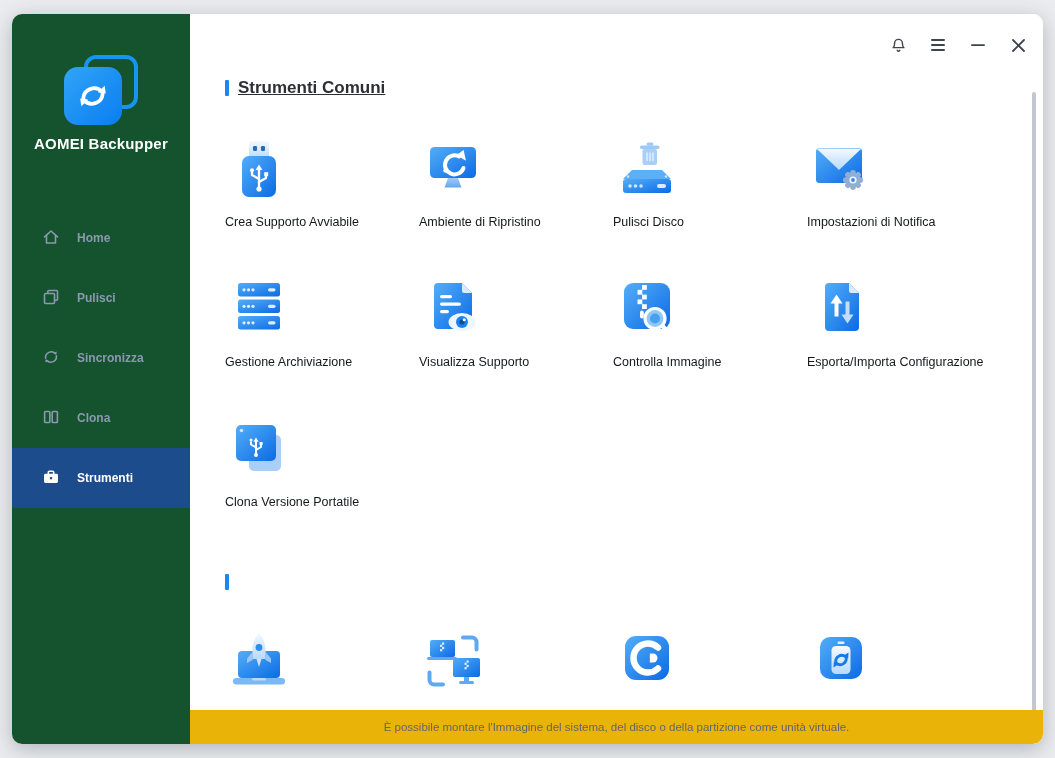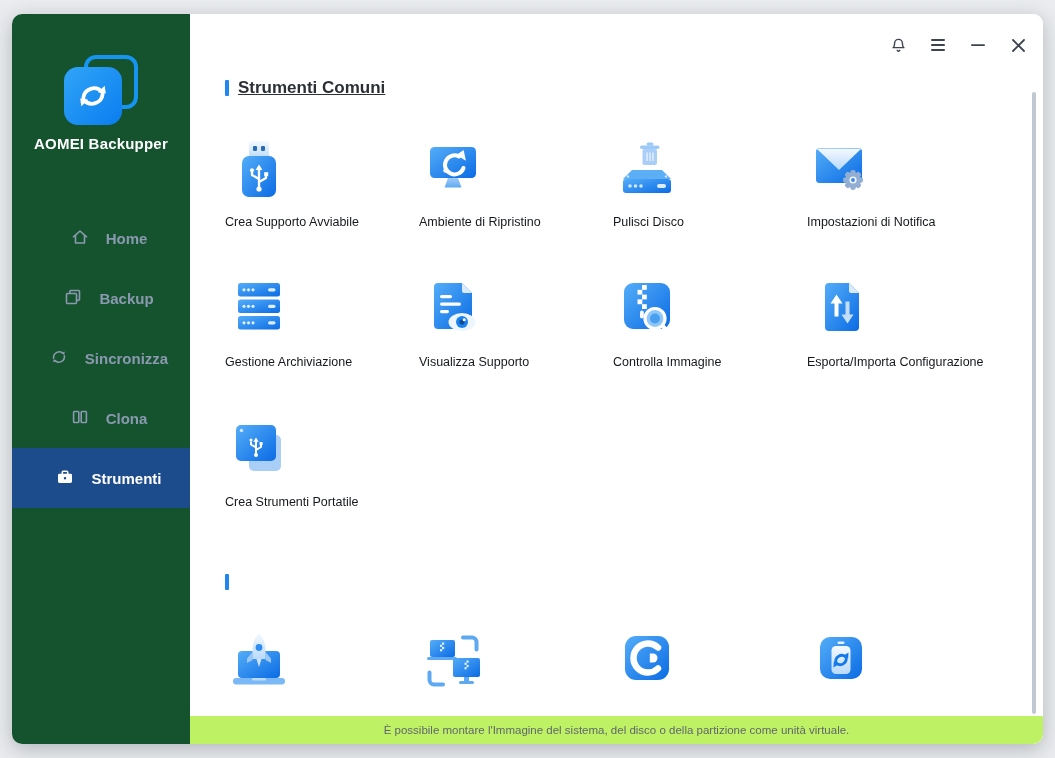--- a/index.html
+++ b/index.html
@@ -8,41 +8,41 @@
     border-radius:10px;background:#fff;box-shadow:0 5px 20px rgba(50,56,66,.30);
     display:flex;overflow:hidden;}
   
   .sidebar{width:178px;flex:none;background:#14532d;display:flex;flex-direction:column;}
   .logo-wrap{margin:41px auto 0;position:relative;width:74px;height:70px;}
   .logo-back{position:absolute;right:0;top:0;width:46px;height:46px;border:4px solid #1694f2;border-radius:12px;}
   .logo-front{position:absolute;left:0;bottom:0;width:58px;height:58px;border-radius:14px;
     background:linear-gradient(135deg,#31a5f7,#0a7df0);display:flex;align-items:center;justify-content:center;}
   .brand{margin-top:10px;text-align:center;color:#fff;font-size:15px;font-weight:700;letter-spacing:.2px;}
   .nav{margin-top:56px;}
-  .nav-item{height:60px;display:flex;align-items:center;padding-left:15px;gap:16px;
-    color:#8b99b0;font-size:15px;font-weight:600;cursor:pointer;justify-content:center;}
+  .nav-item{height:60px;display:flex;align-items:center;padding-left:29px;gap:16px;
+    color:#8b99b0;font-size:12px;font-weight:600;cursor:pointer;}
   .nav-item.active{background:#1d4c8d;color:#fff;}
   .nav-item svg{flex:none;}
   
   .main{flex:1;position:relative;background:#fff;overflow:hidden;}
   .controls{position:absolute;top:22px;right:16px;display:flex;gap:22px;align-items:center;z-index:5;}
   .ctrl{width:18px;height:18px;color:#3d4450;cursor:pointer;display:flex;align-items:center;justify-content:center;}
   .content{padding-left:35px;}
   .section-header{display:flex;align-items:center;gap:9px;}
   .section-header .bar{width:4px;height:16px;background:#1f86f0;border-radius:1px;}
   .section-header .txt{font-size:17px;font-weight:700;color:#2b2f36;text-decoration:underline;}
   .sh-1{margin-top:64px;}
   .sh-2{margin-top:42px;}
   .tools-grid{display:grid;grid-template-columns:repeat(4,194px);margin-top:14px;}
   .tool{position:relative;height:140px;display:flex;flex-direction:column;align-items:flex-start;
     padding-top:23px;box-sizing:border-box;cursor:pointer;}
   .tool.highlighted{border:2px dashed #e8231a;background:#f3f8fd;}
   .tool .ticon{width:68px;height:68px;}
   .tool .tlabel{margin-top:12px;font-size:12.5px;color:#15181d;white-space:nowrap;}
-  .statusbar{position:absolute;left:0;right:0;bottom:0;height:28px;background:#bef264;
+  .statusbar{position:absolute;left:0;right:0;bottom:0;height:34px;background:#eab308;
     display:flex;align-items:center;justify-content:center;font-size:11.5px;color:#61666e;z-index:4;}
   .scrollbar{position:absolute;right:7px;top:78px;bottom:30px;width:4px;border-radius:2px;background:#c2c8d1;cursor:pointer;}
 </style>
 </head>
 <body>
 
 <svg width="0" height="0" style="position:absolute">
   <defs>
     <linearGradient id="gB" x1="0%" y1="0%" x2="100%" y2="100%">
       <stop offset="0" stop-color="#54adf8"></stop>
@@ -83,21 +83,21 @@
               <path d="M5.5 8.6 V16 h9 V8.6"></path>
           </svg></span>
         <span>Home</span>
       </div>
       <div class="nav-item">
         <span>
           <svg width="20" height="20" viewBox="0 0 20 20" stroke="currentColor" stroke-width="1.6" fill="none" stroke-linejoin="round">
             <rect x="3.5" y="6.5" width="10" height="10" rx="1"></rect>
             <path d="M6.8 6.5 V4.4 a.9.9 0 0 1 .9-.9 h7.9 a.9.9 0 0 1 .9.9 v7.9 a.9.9 0 0 1-.9.9 h-2.1"></path>
           </svg></span>
-        <span>Backup</span>
+        <span>Pulisci</span>
       </div>
       <div class="nav-item">
         <span>
           <svg width="20" height="20" viewBox="0 0 20 20" stroke="currentColor" stroke-width="1.6" fill="none" stroke-linecap="round">
             <path d="M4.6 11.2 a5.7 5.7 0 0 1 9.8-4.6"></path>
             <path d="M15.4 8.8 a5.7 5.7 0 0 1-9.8 4.6"></path>
             <path d="M15.6 4.4 l-.1 3.2 -3-1.1 z" fill="currentColor" stroke="none"></path>
             <path d="M4.4 15.6 l.1-3.2 3 1.1 z" fill="currentColor" stroke="none"></path>
           </svg></span>
         <span>Sincronizza</span>
@@ -325,21 +325,21 @@
                 <path d="M31 39 V25.5"></path>
                   <path d="M31 32.5 l-5-3 v-2.3"></path>
                   <path d="M31 35 l5-3 v-2.3"></path>
               </g>
               <path d="M31 22.5 l-2.7 4.2 h5.4 z" fill="#fff"></path>
               <circle cx="26" cy="25" r="1.5" fill="#fff"></circle>
               <rect x="34.6" y="27" width="3" height="3" fill="#fff"></rect>
               <circle cx="31" cy="40" r="2" fill="#fff"></circle>
             </svg>
           </div>
-          <div class="tlabel">Crea Strumenti Portatile</div>
+          <div class="tlabel">Clona Versione Portatile</div>
         </div>
       </div>
 
       <div class="section-header sh-2">
         <div class="bar"></div>
       </div>
 
       <div class="tools-grid">
 
         <div class="tool">

